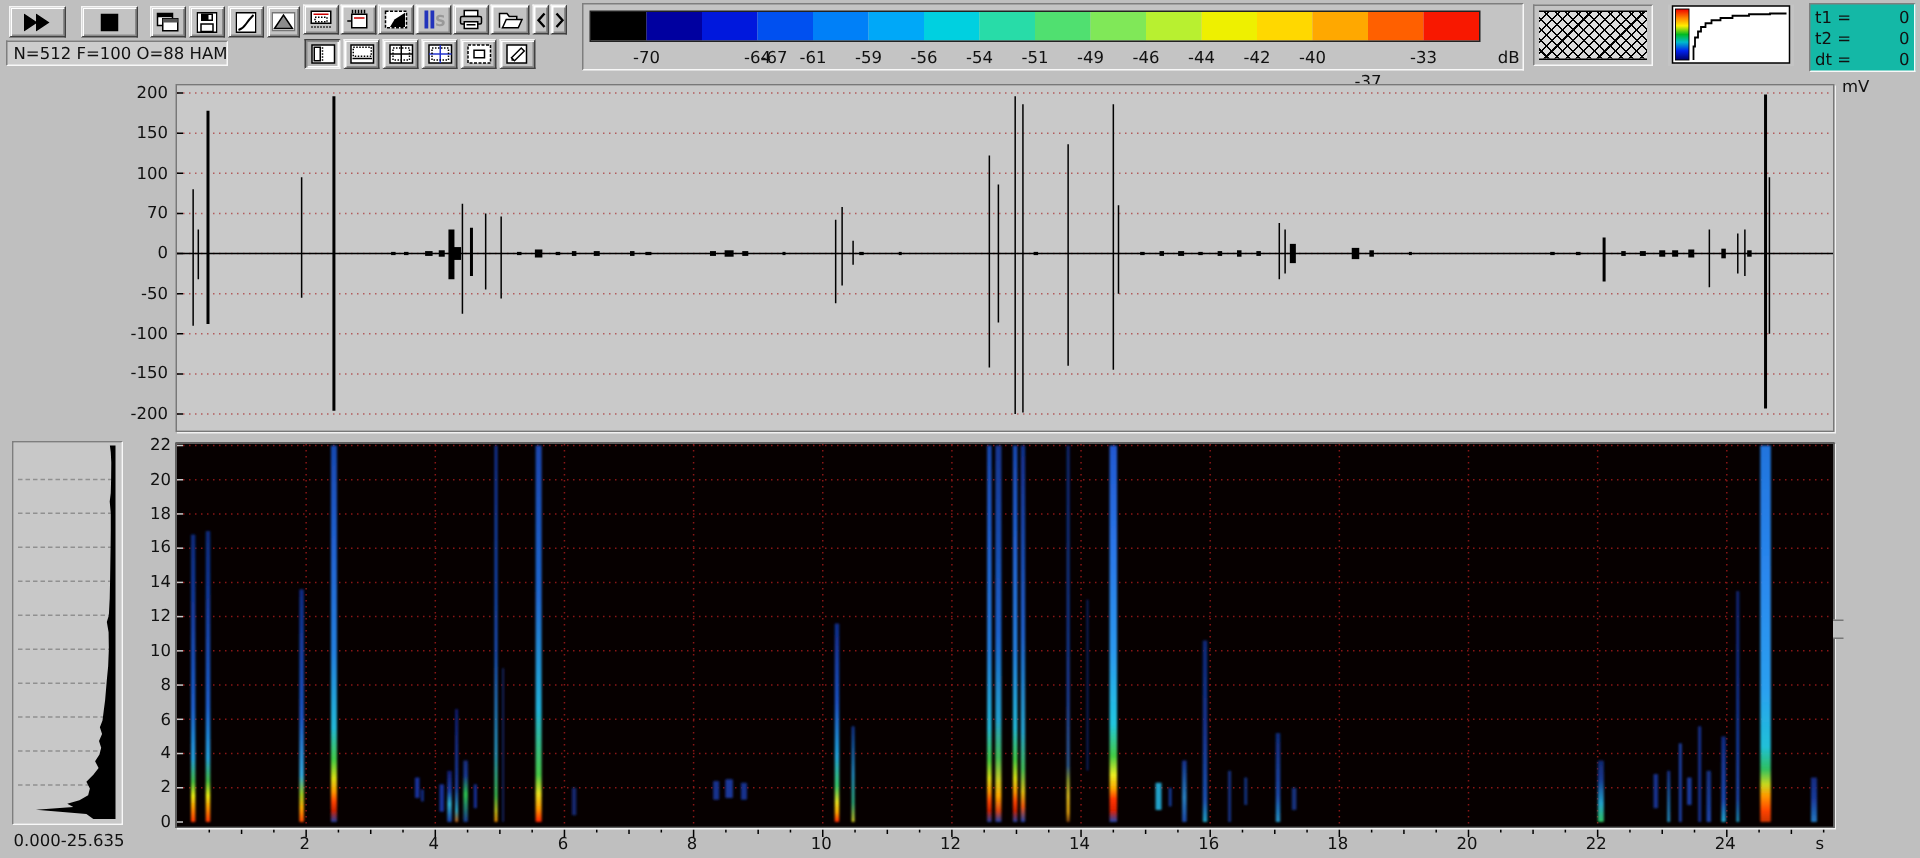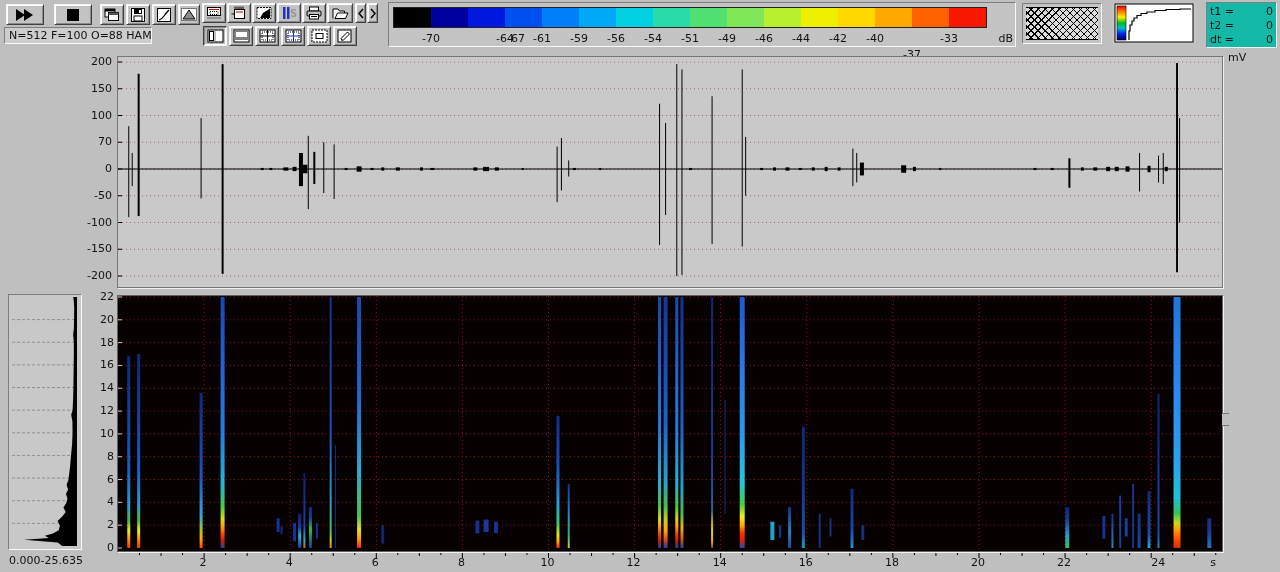--- a/index.html
+++ b/index.html
@@ -800,14 +800,14 @@
     <div class="xticklabel" style="left: 274.2px; top: 556px; width: 30px;">4</div>
     <div class="xticklabel" style="left: 360.3px; top: 556px; width: 30px;">6</div>
     <div class="xticklabel" style="left: 446.4px; top: 556px; width: 30px;">8</div>
     <div class="xticklabel" style="left: 532.5px; top: 556px; width: 30px;">10</div>
     <div class="xticklabel" style="left: 618.6px; top: 556px; width: 30px;">12</div>
     <div class="xticklabel" style="left: 704.7px; top: 556px; width: 30px;">14</div>
     <div class="xticklabel" style="left: 790.8px; top: 556px; width: 30px;">16</div>
     <div class="xticklabel" style="left: 876.9px; top: 556px; width: 30px;">18</div>
     <div class="xticklabel" style="left: 963px; top: 556px; width: 30px;">20</div>
     <div class="xticklabel" style="left: 1049.1px; top: 556px; width: 30px;">22</div>
-    <div class="xticklabel" style="left: 1135.2px; top: 556px; width: 30px; text-align: right;">24</div>
+    <div class="xticklabel" style="left: 1135.2px; top: 556px; width: 30px;">24</div>
   </div>
 
 </body></html>

